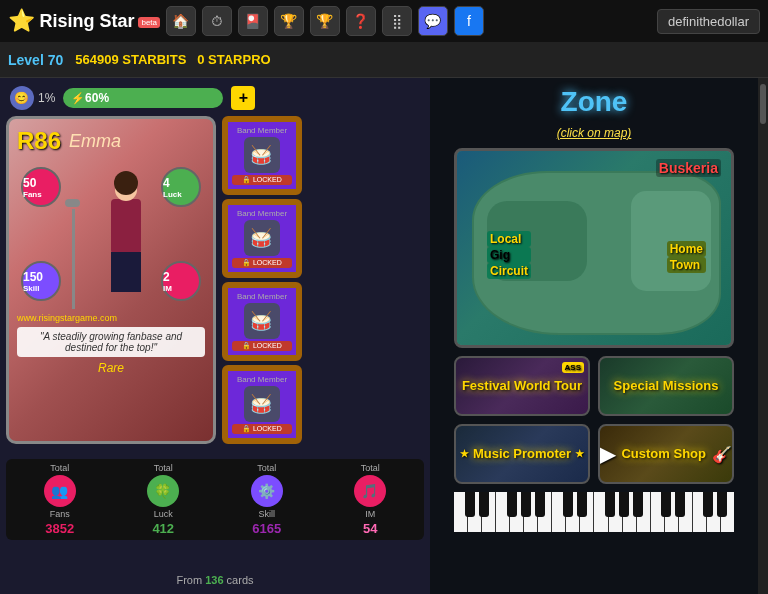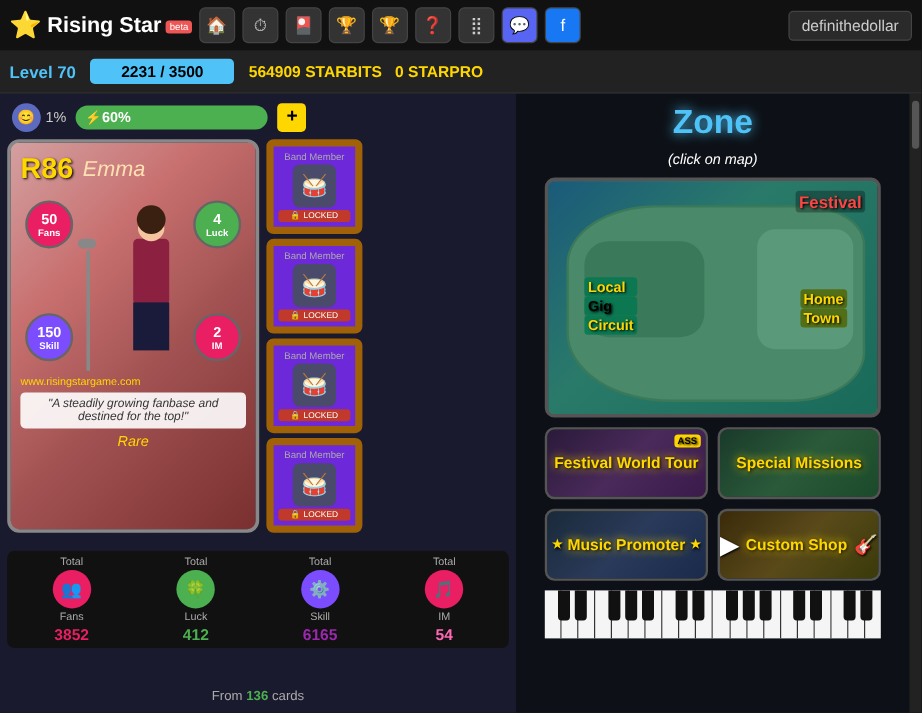--- a/index.html
+++ b/index.html
@@ -211,21 +211,21 @@
       font-size: 18px;
       font-style: italic;
     }
     .stat-badge {
       position: absolute;
       border-radius: 50%;
       width: 40px;
       height: 40px;
       display: flex;
       flex-direction: column;
-      align-items: center;
+      align-items: flex-start;
       justify-content: center;
       border: 2px solid #666;
       font-size: 10px;
       color: white;
       font-weight: bold;
     }
     .stat-fans { background: #E91E63; top: 8px; left: 4px; }
     .stat-luck { background: #4CAF50; top: 8px; right: 4px; }
     .stat-skill { background: #7C4DFF; bottom: 8px; left: 4px; }
     .stat-im { background: #E91E63; bottom: 8px; right: 4px; }
@@ -351,23 +351,24 @@
       padding: 8px;
       gap: 8px;
     }
     .zone-title {
       color: #4FC3F7;
       font-size: 28px;
       font-weight: bold;
       text-shadow: 0 0 10px #4FC3F7;
     }
     .zone-subtitle {
-      color: #ffffff;
+      color: #fde047;
       font-size: 12px;
       font-style: italic;
+      text-decoration: underline;
     }
 
     
     .map-container {
       width: 280px;
       height: 200px;
       background: linear-gradient(135deg, #1a3a4a 0%, #2a5a6a 50%, #1a4a3a 100%);
       border-radius: 8px;
       border: 3px solid #555;
       position: relative;
@@ -514,23 +515,20 @@
   <div class="nav-icon discord" style="color:white;">💬</div>
   <div class="nav-icon facebook" style="color:white;">f</div>
   <div class="user-badge">definithedollar</div>
 </div>
 
 <div class="level-bar">
   <div class="level-text">
     <span>Level</span>
     <span>70</span>
   </div>
-  <div class="xp-bar-container">
-    <span>2231 / 3500</span>
-  </div>
   <div class="starbits">
     <span>564909</span>
     <span>STARBITS</span>
     &nbsp;
     <span>0</span>
     <span>STARPRO</span>
   </div>
 </div>
 
 <div class="main-content">
@@ -661,21 +659,21 @@
     <div class="map-container">
       <div class="map-bg">
 
         <div style="position:absolute;width:100%;height:100%;background:linear-gradient(135deg,#1a5a7a 0%,#2a7a6a 40%,#1a6a5a 100%);"></div>
 
         <div style="position:absolute;top:20px;left:15px;right:10px;bottom:10px;background:#4a8a6a;border-radius:30% 20% 25% 35%;border:2px solid #3a7a5a;"></div>
 
         <div style="position:absolute;top:50px;left:30px;width:100px;height:80px;background:#3a7a5a;border-radius:20px;"></div>
         <div style="position:absolute;top:40px;right:20px;width:80px;height:100px;background:#5a9a7a;border-radius:15px;"></div>
 
-        <span class="map-label buskeria">Festival</span>
+        <span class="map-label buskeria">Buskeria</span>
         <div style="position:absolute;top:80px;left:30px;">
           <span class="map-label" style="display:block;position:static;background:rgba(0,120,80,0.8);color:#FFD700;font-size:12px;">Local</span>
           <span class="map-label" style="display:block;position:static;background:rgba(0,120,80,0.8);color:#000000;font-size:12px;">Gig</span>
           <span class="map-label" style="display:block;position:static;background:rgba(0,120,80,0.8);color:#FFD700;font-size:12px;">Circuit</span>
         </div>
         <div style="position:absolute;top:90px;right:25px;">
           <span class="map-label" style="display:block;position:static;background:rgba(80,100,0,0.8);color:#FFD700;font-size:12px;">Home</span>
           <span class="map-label" style="display:block;position:static;background:rgba(80,100,0,0.8);color:#FFD700;font-size:12px;">Town</span>
         </div>
       </div>

